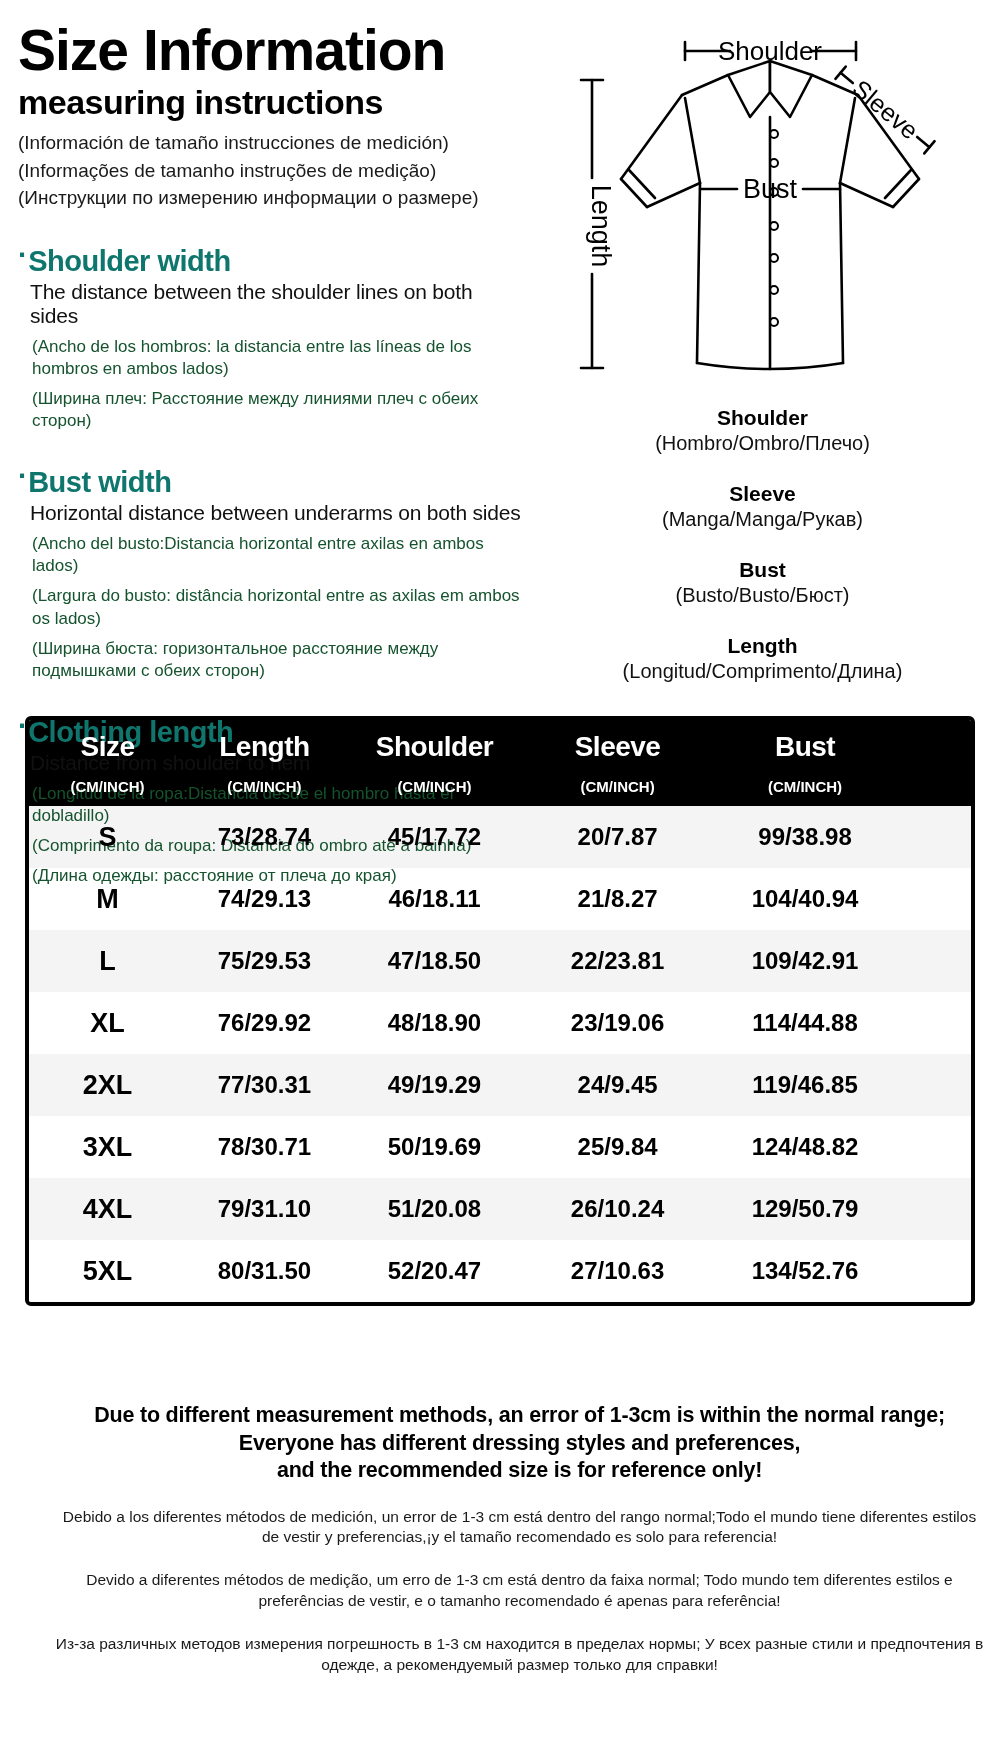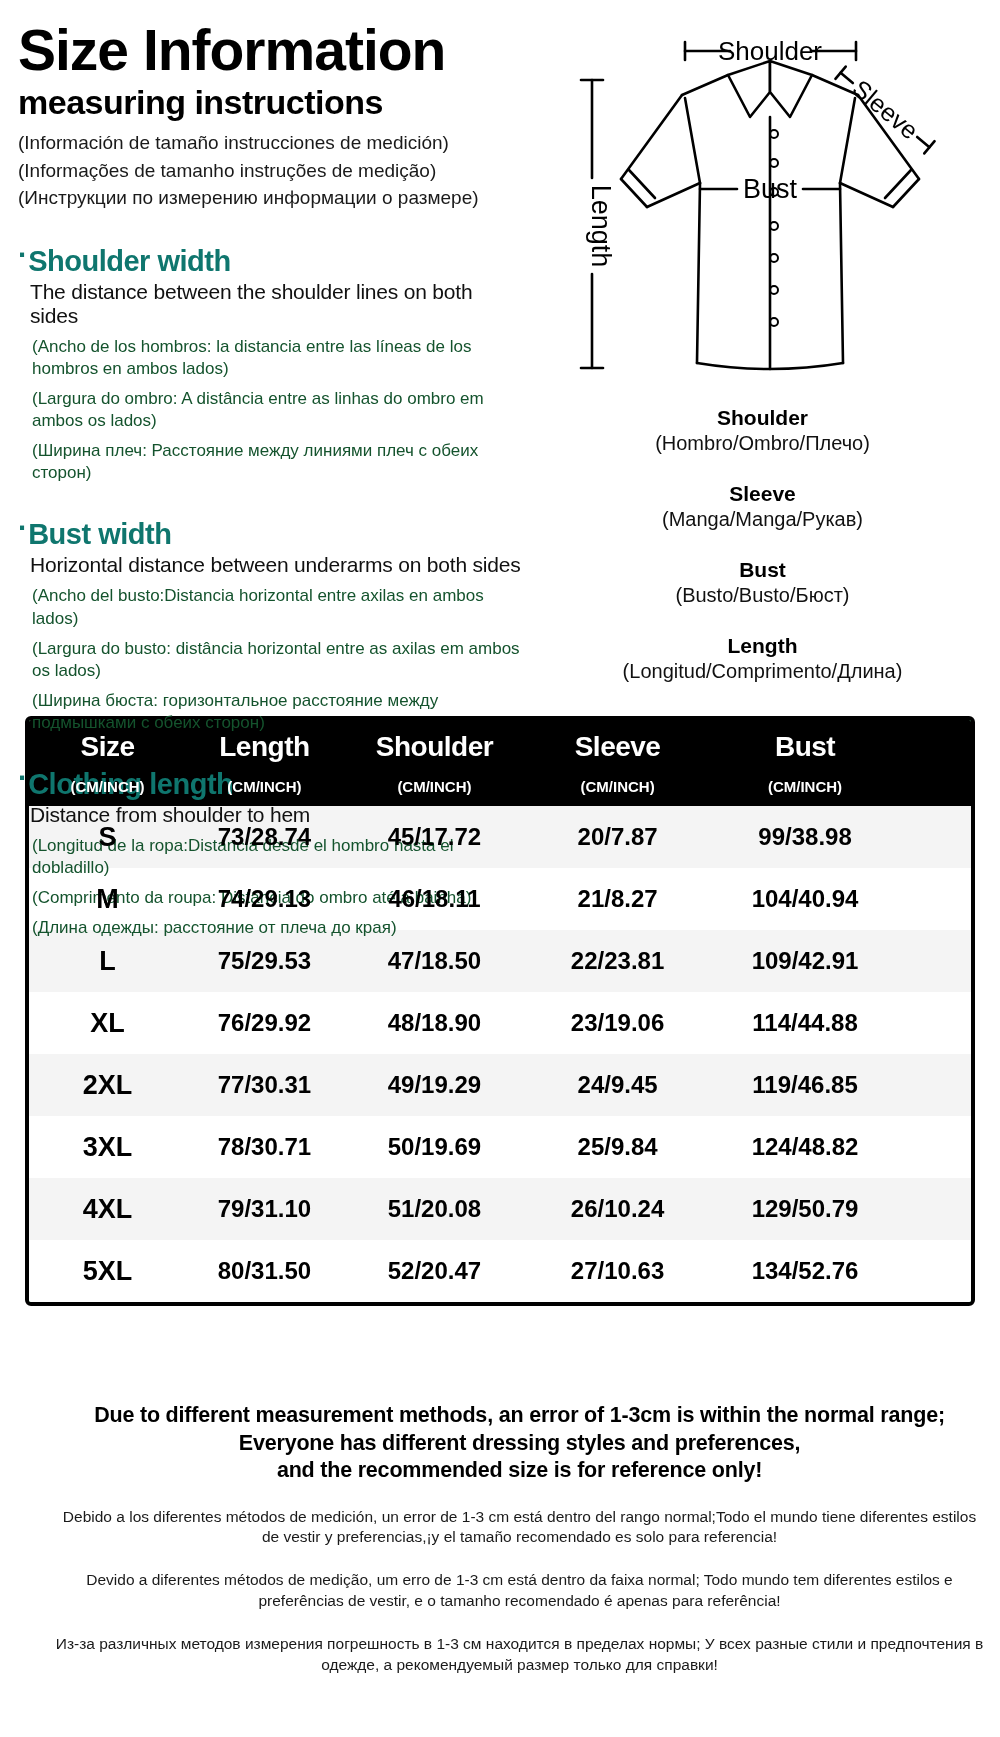--- a/index.html
+++ b/index.html
@@ -72,21 +72,20 @@
       <div class="sub-trans-block">
         <p class="sub-trans">(Información de tamaño instrucciones de medición)</p>
         <p class="sub-trans">(Informações de tamanho instruções de medição)</p>
         <p class="sub-trans">(Инструкции по измерению информации о размере)</p>
       </div>
 
       <div class="section">
         <h3><span class="bullet">·</span><span>Shoulder width</span></h3>
         <p class="desc">The distance between the shoulder lines on both sides</p>
         <p class="trans">(Ancho de los hombros: la distancia entre las líneas de los hombros en ambos lados)</p>
-        <p class="trans">(Largura do ombro: A distância entre as linhas do ombro em ambos os lados)</p>
         <p class="trans">(Ширина плеч: Расстояние между линиями плеч с обеих сторон)</p>
       </div>
 
       <div class="section">
         <h3><span class="bullet">·</span><span>Bust width</span></h3>
         <p class="desc">Horizontal distance between underarms on both sides</p>
         <p class="trans">(Ancho del busto:Distancia horizontal entre axilas en ambos lados)</p>
         <p class="trans">(Largura do busto: distância horizontal entre as axilas em ambos os lados)</p>
         <p class="trans">(Ширина бюста: горизонтальное расстояние между подмышками с обеих сторон)</p>
       </div>

